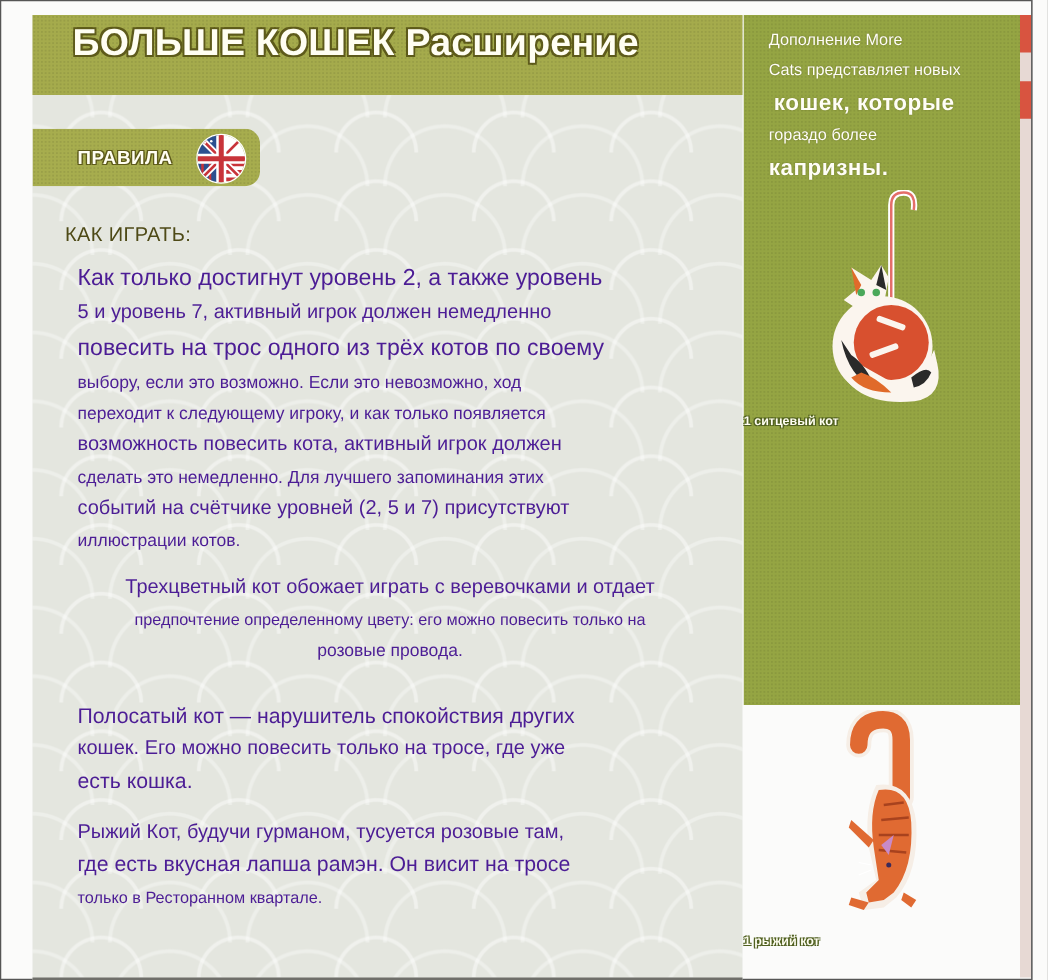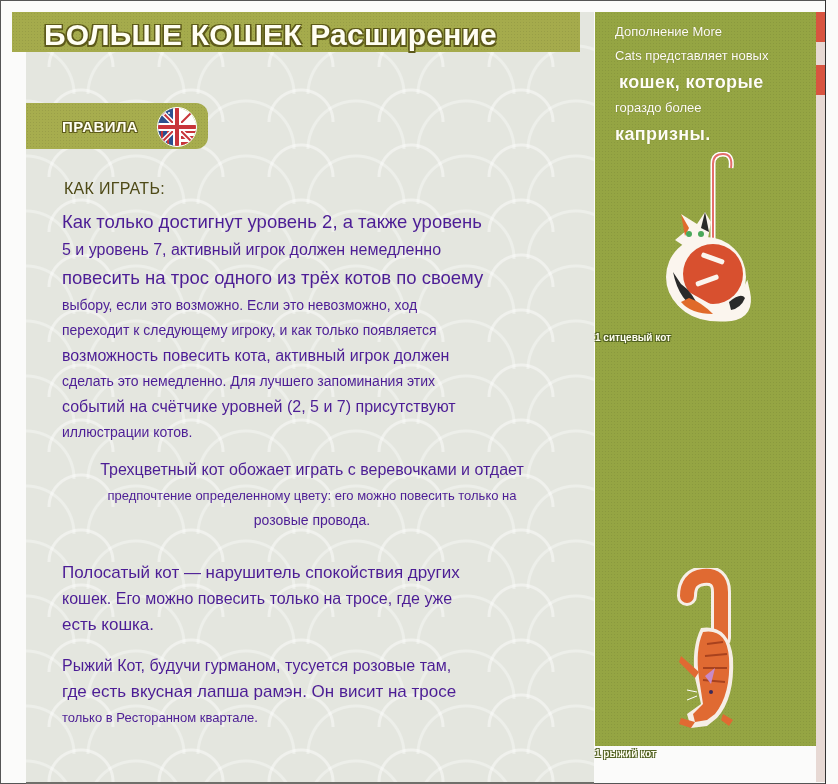--- a/index.html
+++ b/index.html
@@ -18,21 +18,21 @@
     position: absolute; left: 26px; top: 12px; width: 568px; height: 770px;
     background-color: #e4e6df;
     background-image:
       radial-gradient(circle at 50% 100%, transparent 30px, rgba(255,255,255,0.45) 31px, rgba(255,255,255,0.45) 33px, transparent 34px),
       radial-gradient(circle at 50% 100%, transparent 46px, rgba(255,255,255,0.35) 47px, rgba(255,255,255,0.35) 49px, transparent 50px);
     background-size: 110px 55px, 110px 55px;
     background-position: 0 0, 55px 27px;
     border-bottom: 2px solid #6f6f6a;
   }
   .title-bar {
-    position: absolute; left: 12px; top: 12px; width: 568px; height: 40px;
+    position: absolute; left: 26px; top: 12px; width: 568px; height: 64px;
     background: #a5ab4c;
     background-image: radial-gradient(rgba(0,0,0,0.08) 1px, transparent 1px);
     background-size: 3px 3px;
   }
   .title-bar h1 {
     margin: 0; position: absolute; left: 32px; top: 6px;
     font-size: 30px; font-weight: bold; color: #fffef2;
     text-shadow: -1.5px -1.5px 0 #5d5a1a, 1.5px -1.5px 0 #5d5a1a, -1.5px 1.5px 0 #5d5a1a, 1.5px 1.5px 0 #5d5a1a;
     letter-spacing: 0.2px; white-space: nowrap;
   }
@@ -47,36 +47,36 @@
     position: absolute; left: 36px; top: 15px;
     font-size: 15px; font-weight: bold; color: #fffef2;
     text-shadow: -1px -1px 0 #5d5a1a, 1px -1px 0 #5d5a1a, -1px 1px 0 #5d5a1a, 1px 1px 0 #5d5a1a;
     letter-spacing: 0.4px;
   }
   .flag {
     position: absolute; left: 131px; top: 4px; width: 38px; height: 38px;
     border-radius: 50%; overflow: hidden; border: 1px solid #fff;
   }
   .section-title {
-    position: absolute; left: 64px; top: 180px;
+    position: absolute; left: 52px; top: 180px;
     font-size: 16px; color: #4e4a17; letter-spacing: 0.3px;
   }
   .para {
     position: absolute; left: 62px; width: 500px; color: #4c1d95;
   }
   .p1 { top: 207px; }
   .p1 .ln, .p2 .ln, .p3 .ln, .p4 .ln { display: block; white-space: nowrap; }
   .sz-l { font-size: 18.5px; line-height: 30px; }
   .sz-m { font-size: 16px; line-height: 26px; }
   .sz-s { font-size: 14px; line-height: 25px; }
   .p2 { top: 457px; text-align: center; }
   .p3 { top: 560px; }
   .p4 { top: 653px; }
   .sidebar {
-    position: absolute; left: 595px; top: 12px; width: 221px; height: 734px;
+    position: absolute; left: 595px; top: 12px; width: 221px; height: 552px;
     background: #95a543;
     background-image: radial-gradient(rgba(0,0,0,0.07) 1px, transparent 1px);
     background-size: 3px 3px;
   }
   .sidebar .intro { position: absolute; left: 20px; top: 8px; color: #fffef6;
     text-shadow: 0 0 1px rgba(70,70,20,0.6); }
   .sidebar .intro span { display: block; white-space: nowrap; }
   .i-s { font-size: 13px; line-height: 24px; }
   .i-l { font-size: 18px; line-height: 28px; font-weight: bold; letter-spacing: 0.4px; }
   .cat-card { position: absolute; left: 0; width: 221px; text-align: left; }

